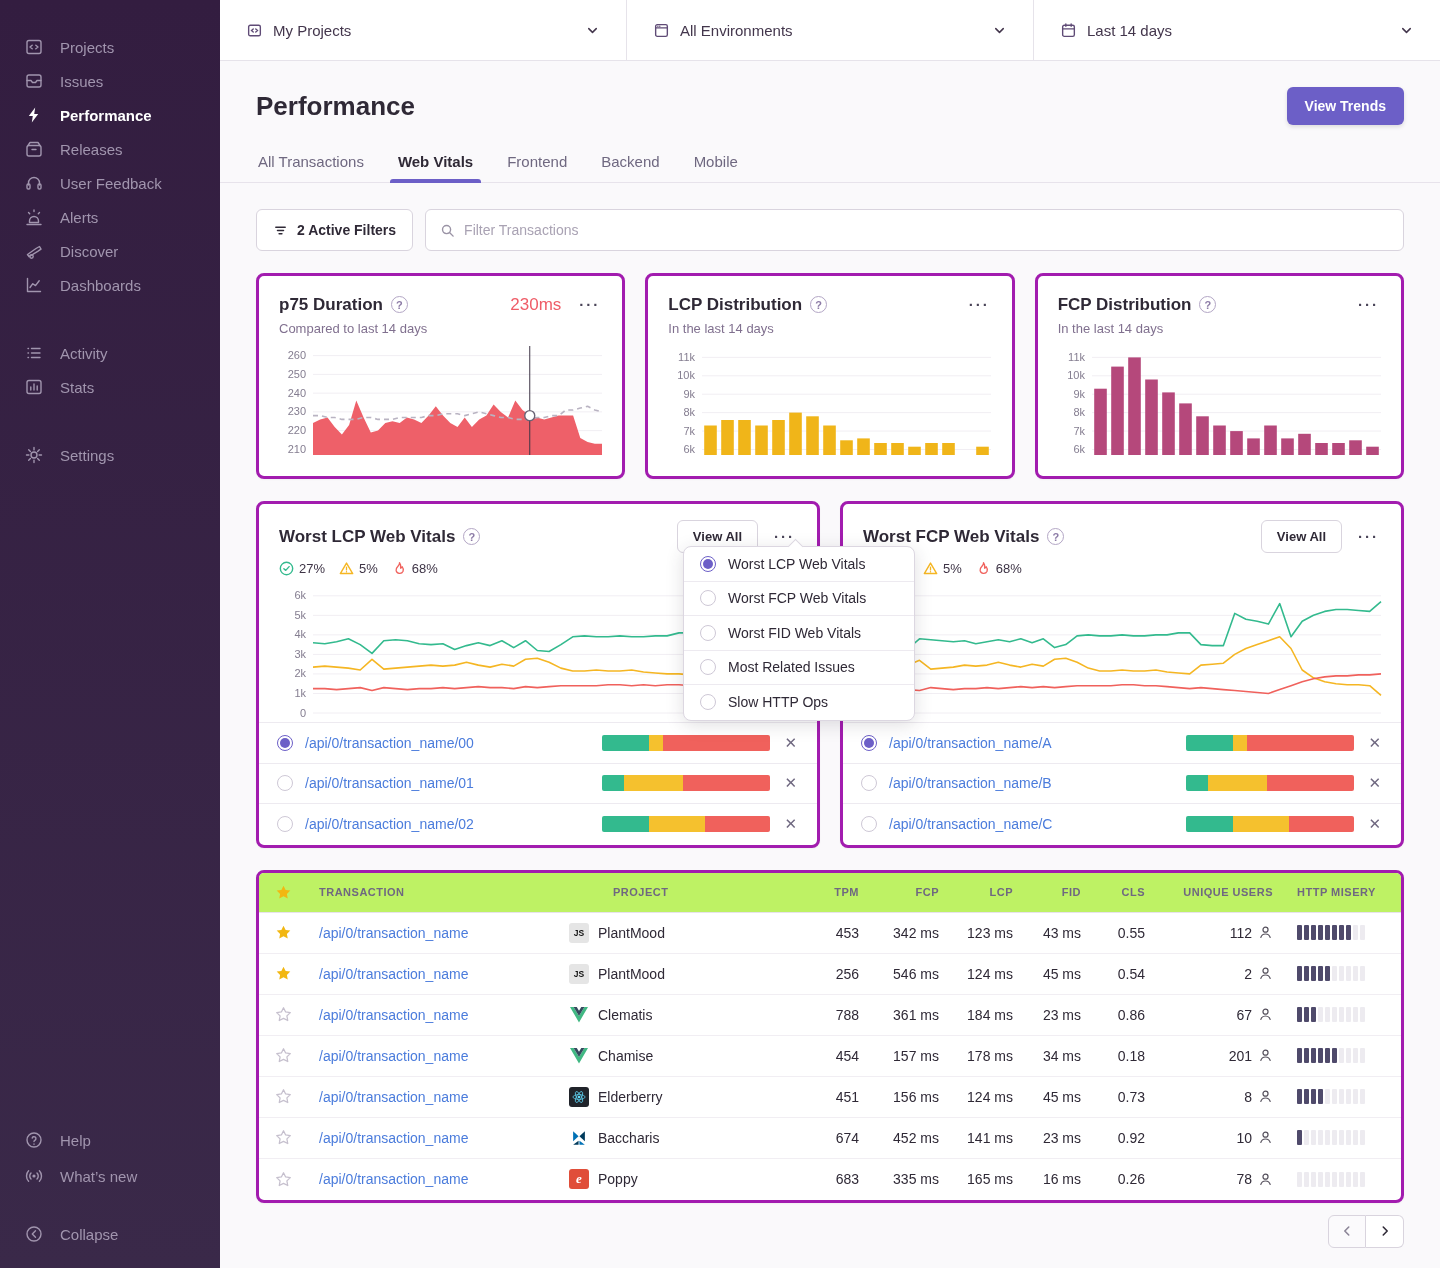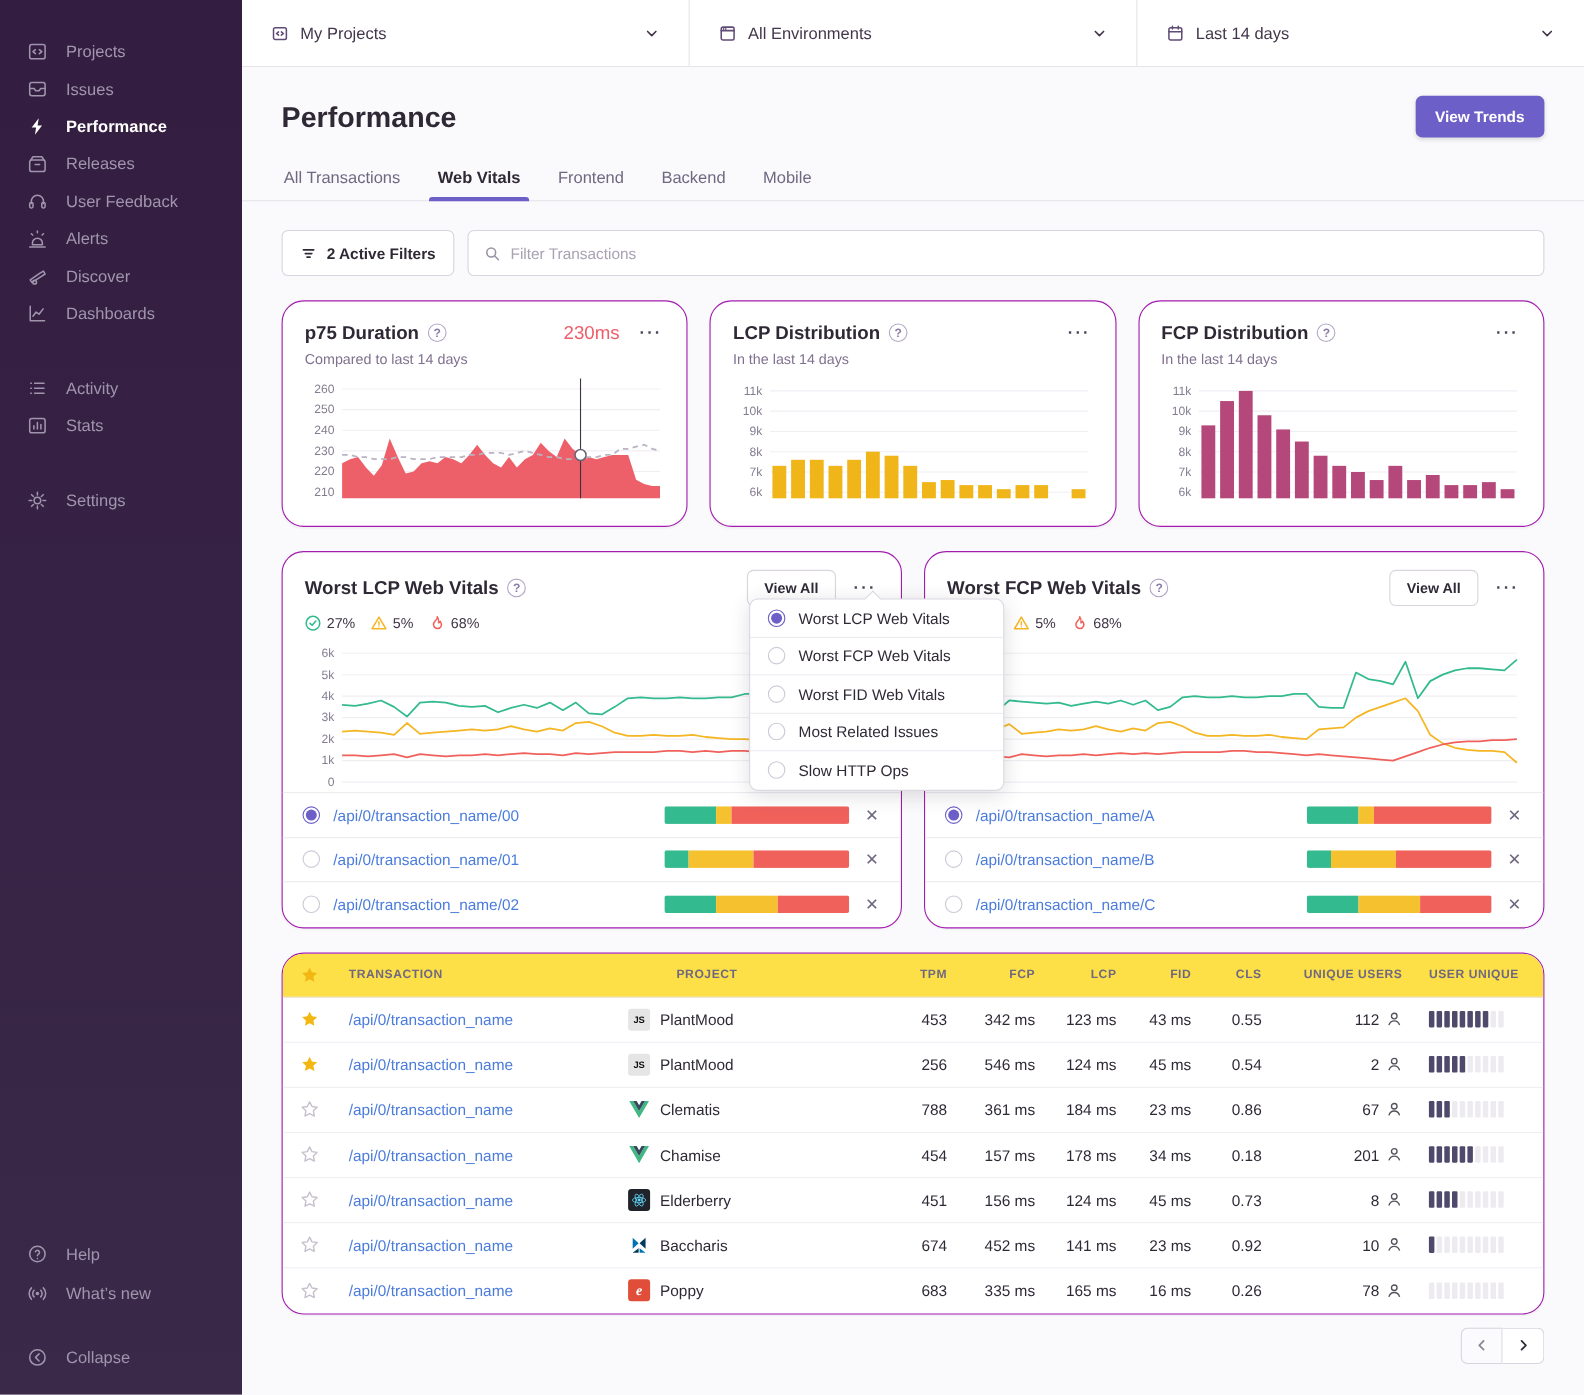--- a/index.html
+++ b/index.html
@@ -48,21 +48,21 @@
   .filter-row { display:flex; gap:12px; }
   .btn-filter { background:#fff; border:1px solid #D9D4DE; border-radius:6px; display:flex; align-items:center; gap:9px; padding:0 16px; height:42px; font-size:14px; font-weight:bold; color:#2F2936; cursor:pointer; }
   .btn-filter svg { width:15px; height:15px; stroke:#2F2936; stroke-width:1.6; stroke-linecap:round; fill:none; }
   .search-box { flex:1; background:#fff; border:1px solid #D9D4DE; border-radius:6px; height:42px; display:flex; align-items:center; padding:0 14px; gap:9px; }
   .search-box svg { width:15px; height:15px; stroke:#9A93A5; stroke-width:1.5; fill:none; stroke-linecap:round; }
   .search-box input { border:none; outline:none; flex:1; font-size:14px; font-family:inherit; color:#1d4ed8; background:transparent; }
   .search-box input::placeholder { color:#A9A2B3; }
 
   
   .cards-row { display:flex; gap:20px; margin-top:22px; }
-  .card { background:#fff; border:1px solid #a21caf; border-radius:20px; box-shadow:0 1px 2px rgba(0,0,0,.04); flex:1; min-width:0; }
+  .card { background:#fff; border:3px solid #a21caf; border-radius:8px; box-shadow:0 1px 2px rgba(0,0,0,.04); flex:1; min-width:0; }
   .mini-card { height:206px; padding:17px 20px 12px 20px; }
   .card-head { display:flex; align-items:center; }
   .card-title { font-size:17px; font-weight:600; color:#2F2936; display:flex; align-items:center; gap:8px; }
   .help-ic { width:17px; height:17px; border-radius:50%; border:1.4px solid #B3A6C5; color:#8C7BA6; font-size:11px; font-weight:bold; display:inline-flex; align-items:center; justify-content:center; }
   .spacer { flex:1; }
   .metric-red { font-size:17px; color:#EF5D68; font-weight:500; margin-right:16px;margin-left:12px; }
   .dots { font-size:15px; font-weight:bold; color:#4A4458; letter-spacing:2px; cursor:pointer; line-height:1; padding:4px 2px; }
   .card-sub { font-size:13px; color:#80708F; margin-top:5px; }
   .chart { width:100%; height:116px; margin-top:8px; }
 
@@ -88,21 +88,21 @@
   
   .dropdown { position:absolute; top:42px; left:424px; width:232px; background:#fff; border:1px solid #DCD7E1; border-radius:8px; box-shadow:0 4px 18px rgba(47,41,54,.15); z-index:50; }
   .dropdown::before { content:""; position:absolute; top:-6px; left:106px; width:10px; height:10px; background:#fff; border-left:1px solid #DCD7E1; border-top:1px solid #DCD7E1; transform:rotate(45deg); }
   .dd-item { display:flex; align-items:center; gap:12px; padding:0 16px; height:34.5px; font-size:14px; color:#2F2936; border-bottom:1px solid #EDEAF0; cursor:pointer; }
   .dd-item:last-child { border-bottom:none; }
 
   
   .table-card { margin-top:22px; overflow:hidden; }
   .t-row { display:grid; grid-template-columns:44px minmax(0,1fr) 228px 62px 80px 74px 68px 64px 128px 112px; align-items:center; height:41px; padding:0 16px; border-bottom:1px solid #F1EEF3; }
   .t-row:last-child { border-bottom:none; }
-  .t-head { background:#fde047; border-bottom:1px solid #E7E3EB; height:40px; }
+  .t-head { background:#bef264; border-bottom:1px solid #E7E3EB; height:40px; }
   .t-head span { font-size:11px; font-weight:bold; color:#6F6880; letter-spacing:.5px; }
   .num { text-align:right; font-size:14px; color:#2F2936; }
   .t-link { color:#4B7CDC; font-size:14px; text-decoration:none; cursor:pointer; }
   .proj-cell { display:flex; align-items:center; gap:9px; font-size:14px; color:#2F2936; }
   .star { width:17px; height:17px; cursor:pointer; }
   .users-cell { display:flex; align-items:center; justify-content:flex-end; gap:6px; font-size:14px; }
   .users-cell svg { width:15px; height:15px; stroke:#55505C; fill:none; stroke-width:1.3; }
   .misery { display:flex; gap:2.5px; justify-content:flex-start; padding-left:24px; }
   .misery i { width:4.5px; height:15px; border-radius:1px; background:#EDEBF0; }
   .misery i.on { background:#4F4A6B; }
@@ -670,21 +670,21 @@
               </svg>
             </span>
             <span style="text-align:left;">TRANSACTION</span>
             <span style="text-align:left;padding-left:44px;">PROJECT</span>
             <span style="text-align:right;">TPM</span>
             <span style="text-align:right;">FCP</span>
             <span style="text-align:right;">LCP</span>
             <span style="text-align:right;">FID</span>
             <span style="text-align:right;">CLS</span>
             <span style="text-align:right;">UNIQUE USERS</span>
-            <span style="text-align:left;padding-left:24px;">USER UNIQUE</span>
+            <span style="text-align:left;padding-left:24px;">HTTP MISERY</span>
           </div>
         <div id="table-body">
             <div class="t-row">
      <span style="display:flex">
                 <svg class="star" viewBox="0 0 16 16">
                   <path d="M8 1.6l2 4 4.4.6-3.2 3.1.8 4.4L8 11.6l-4 2.1.8-4.4L1.6 6.2 6 5.6z" fill="#F2B712"></path>
                 </svg>
               </span>
      <a class="t-link">/api/0/transaction_name</a>
      <span class="proj-cell">

